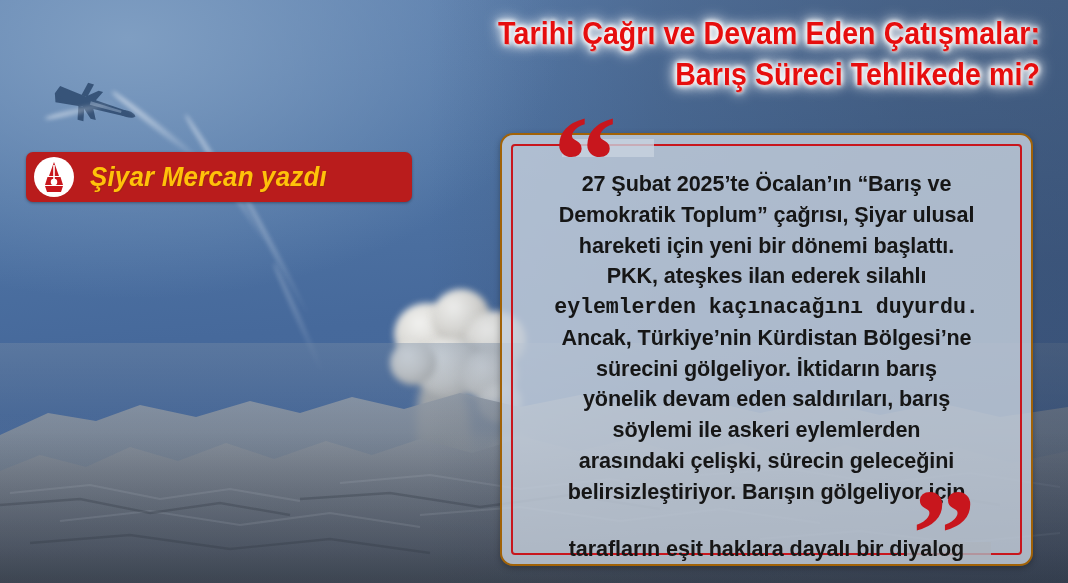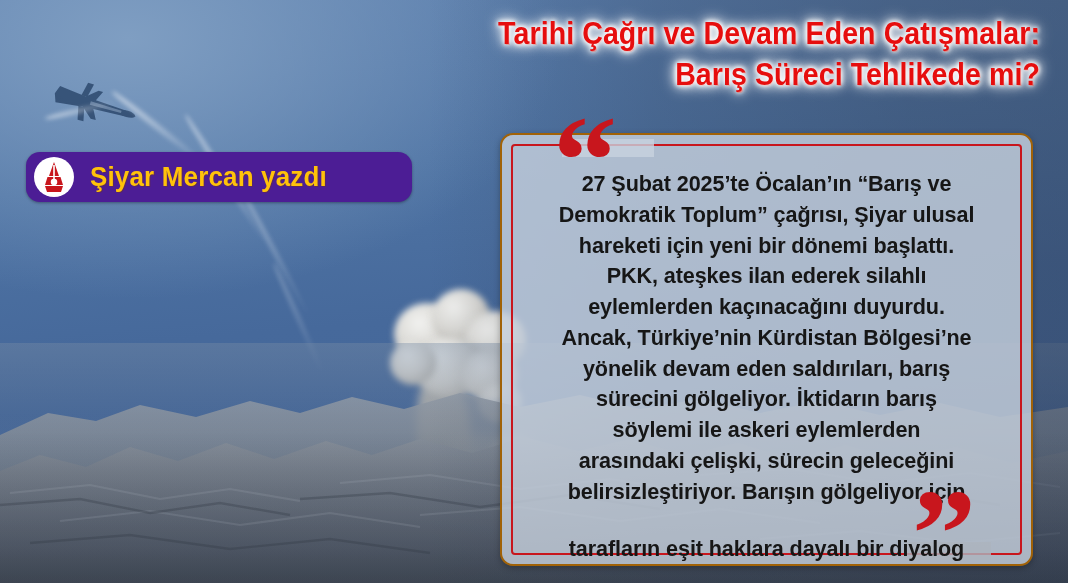--- a/index.html
+++ b/index.html
@@ -124,26 +124,27 @@
       1px 1px 0 #9c0000;
     white-space: nowrap;
   }
   .title .ln { display: block; }
 
   
   .author-badge {
     position: absolute;
     left: 26px; top: 152px;
     width: 380px; height: 50px;
-    background: #4c1d95;
-    border-radius: 14px;
+    background: #b91c1c;
+    border-radius: 7px;
     display: flex;
     align-items: center;
     padding-left: 6px;
     box-shadow: 0 1px 3px rgba(0,0,0,0.35);
+    font-style: italic;
   }
   .pen-circle {
     width: 40px; height: 40px;
     border-radius: 50%;
     background: #ffffff;
     display: flex; align-items: center; justify-content: center;
     flex: 0 0 auto;
     margin-left: 2px;
   }
   .pen-circle svg { display:block; width: 26px; height: 30px; }
@@ -334,24 +335,24 @@
   <div class="quote-card">
     <div class="quote-inner-frame"></div>
     <div class="frame-gap-top"></div>
     <div class="frame-gap-bottom"></div>
 
     <div class="quote-text">
       <span style="display: block;">27 Şubat 2025’te Öcalan’ın “Barış ve</span>
       <span style="display: block;">Demokratik Toplum” çağrısı, Şiyar ulusal</span>
       <span style="display: block;">hareketi için yeni bir dönemi başlattı.</span>
       <span style="display: block;">PKK, ateşkes ilan ederek silahlı</span>
-      <span style="display: block;">eylemlerden kaçınacağını duyurdu.</span>
+      <span style="display: block; font-family: Liberation Mono, monospace;">eylemlerden kaçınacağını duyurdu.</span>
       <span style="display: block;">Ancak, Türkiye’nin Kürdistan Bölgesi’ne</span>
+      <span style="display: block;">sürecini gölgeliyor. İktidarın barış</span>
       <span style="display: block;">yönelik devam eden saldırıları, barış</span>
-      <span style="display: block;">sürecini gölgeliyor. İktidarın barış</span>
       <span style="display: block;">söylemi ile askeri eylemlerden</span>
       <span style="display: block;">arasındaki çelişki, sürecin geleceğini</span>
       <span style="display: block;">belirsizleştiriyor. Barışın gölgeliyor için</span>
       <span style="display: block; margin-top: 27px;">tarafların eşit haklara dayalı bir diyalog</span>
     </div>
   </div>
 
   <span class="qmark qmark-open">“</span>
   <span class="qmark qmark-close">”</span>
 

